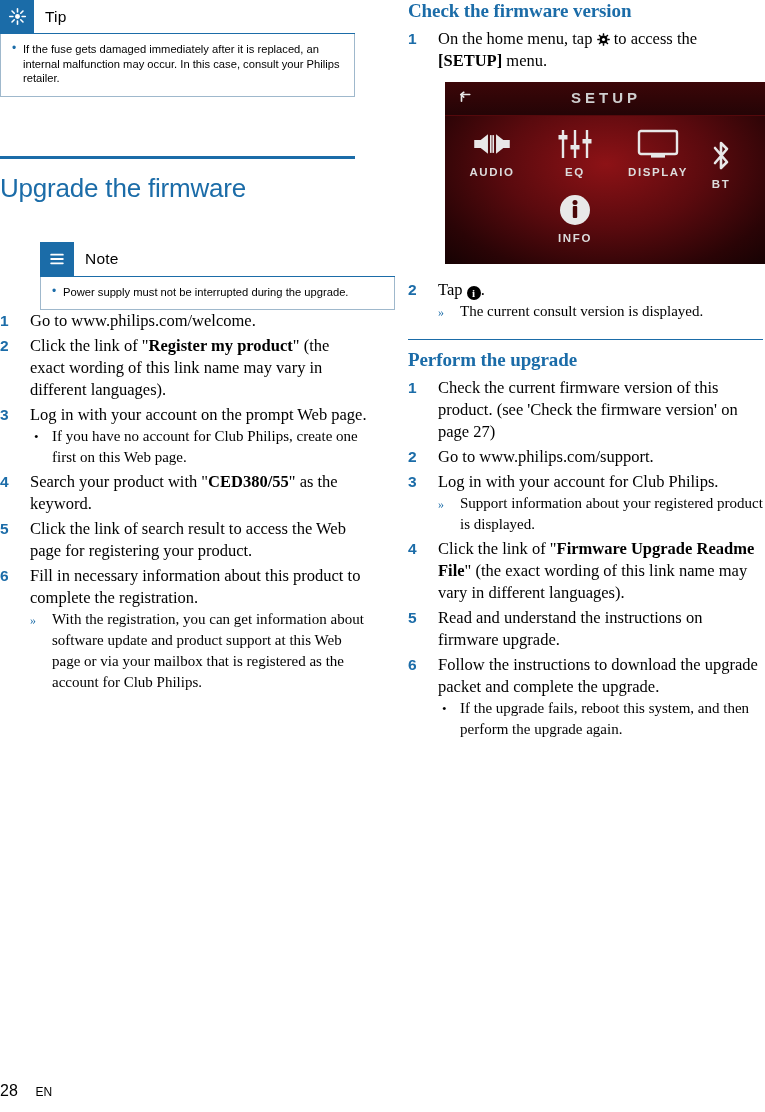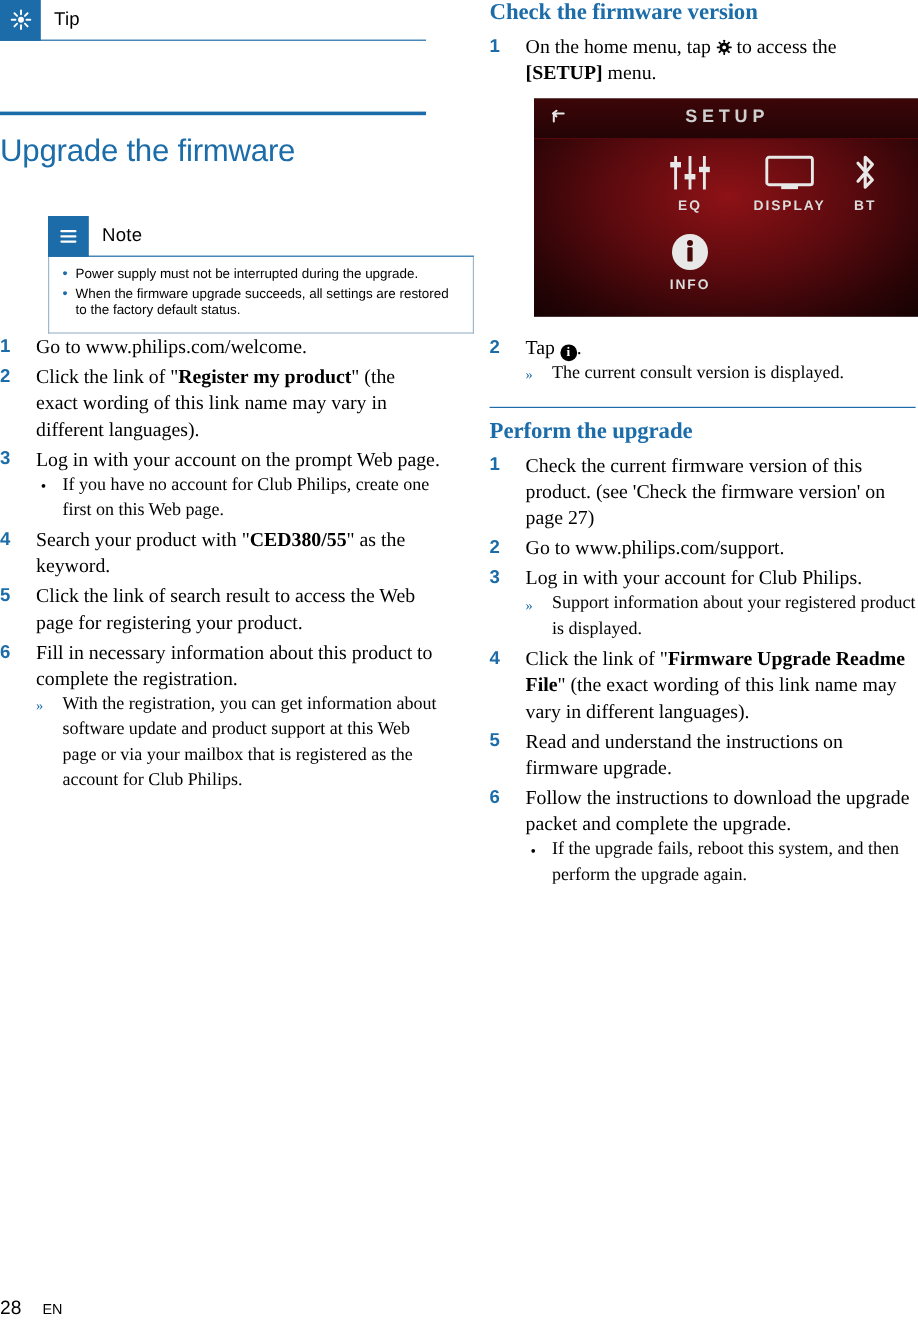--- a/index.html
+++ b/index.html
@@ -270,20 +270,25 @@
               <rect x="16.8" y="11" width="6" height="2" rx="1"></rect>
               <rect x="11" y="1.2" width="2" height="6" rx="1" transform="rotate(45 12 12)"></rect>
               <rect x="11" y="16.8" width="2" height="6" rx="1" transform="rotate(45 12 12)"></rect>
               <rect x="1.2" y="11" width="6" height="2" rx="1" transform="rotate(45 12 12)"></rect>
               <rect x="16.8" y="11" width="6" height="2" rx="1" transform="rotate(45 12 12)"></rect>
             </g>
           </svg>
         </div>
         <div class="callout-title">Tip</div>
       </div>
+      <div class="callout-body">
+        <ul>
+          <li>If the fuse gets damaged immediately after it is replaced, an internal malfunction may occur. In this case, consult your Philips retailer.</li>
+        </ul>
+      </div>
     </div>
 
     <div style="margin-top:59px;">
       <div class="chapter-rule"></div>
       <h1 class="chapter-title">Upgrade the firmware</h1>
     </div>
 
     <div class="callout" style="margin-top:39px;margin-left:40px;">
       <div class="callout-header">
         <div class="callout-icon">
@@ -293,21 +298,20 @@
               <rect x="3" y="10.8" width="18" height="2.4" rx="1.2"></rect>
               <rect x="3" y="16.6" width="18" height="2.4" rx="1.2"></rect>
             </g>
           </svg>
         </div>
         <div class="callout-title">Note</div>
       </div>
       <div class="callout-body">
         <ul>
           <li>Power supply must not be interrupted during the upgrade.</li>
-          <li>When the firmware upgrade succeeds, all settings are restored to the factory default status.</li>
         </ul>
       </div>
     </div>
 
 
     <div class="steps" id="left-steps">
         <div class="step">
           <div class="step-num">1</div>
           <div class="step-text">
             <div>Go to www.philips.com/welcome.</div>
@@ -384,20 +388,31 @@
       <div class="ds-topbar"></div>
       <div class="ds-back">
         <svg width="18" height="18" viewBox="0 0 24 24" aria-hidden="true">
           <path d="M6 15 L6 9 Q6 6 10 6 L17 6" fill="none" stroke="#e8e8e8" stroke-width="2.2" stroke-linecap="round"></path>
           <path d="M9 3 L5 6.2 L9 9.4" fill="none" stroke="#e8e8e8" stroke-width="2.2" stroke-linecap="round" stroke-linejoin="round"></path>
         </svg>
       </div>
       <div class="ds-title">SETUP</div>
       <div class="ds-grid">
 
+        <div class="ds-item" style="left:8px; top:8px;">
+          <div class="ds-ico">
+            <svg width="42" height="30" viewBox="0 0 52 30" aria-hidden="true">
+              <path d="M4 10 L12 10 L21 3 L21 27 L12 20 L4 20 Z" fill="#e8e8e8"></path>
+              <path d="M48 10 L40 10 L31 3 L31 27 L40 20 L48 20 Z" fill="#e8e8e8"></path>
+              <rect x="23.5" y="4" width="2" height="22" fill="#e8e8e8"></rect>
+              <rect x="26.5" y="4" width="2" height="22" fill="#e8e8e8"></rect>
+            </svg>
+          </div>
+          <div class="ds-label">AUDIO</div>
+        </div>
 
         <div class="ds-item" style="left:91px; top:8px;">
           <div class="ds-ico">
             <svg width="36" height="32" viewBox="0 0 36 32" aria-hidden="true">
               <g stroke="#e8e8e8" stroke-width="2.4">
                 <line x1="6" y1="2" x2="6" y2="30"></line>
                 <line x1="18" y1="2" x2="18" y2="30"></line>
                 <line x1="30" y1="2" x2="30" y2="30"></line>
               </g>
               <rect x="1.5" y="7" width="9" height="4.5" fill="#e8e8e8"></rect>
@@ -411,21 +426,21 @@
         <div class="ds-item" style="left:174px; top:8px;">
           <div class="ds-ico">
             <svg width="42" height="32" viewBox="0 0 42 32" aria-hidden="true">
               <rect x="2" y="3" width="38" height="23" rx="2" fill="none" stroke="#e8e8e8" stroke-width="2.4"></rect>
               <rect x="14" y="27" width="14" height="2.6" fill="#e8e8e8"></rect>
             </svg>
           </div>
           <div class="ds-label">DISPLAY</div>
         </div>
 
-        <div class="ds-item" style="left:237px; top:8px;">
+        <div class="ds-item" style="left:237px; top:20px;">
           <div class="ds-ico">
             <svg width="26" height="34" viewBox="0 0 26 34" aria-hidden="true">
               <path d="M7 9 L19 23 L13 29 L13 4 L19 10 L7 24" fill="none" stroke="#e8e8e8" stroke-width="2.6" stroke-linejoin="round" stroke-linecap="round"></path>
             </svg>
           </div>
           <div class="ds-label">BT</div>
         </div>
 
 
         <div class="ds-item" style="left:91px; top:74px;">

